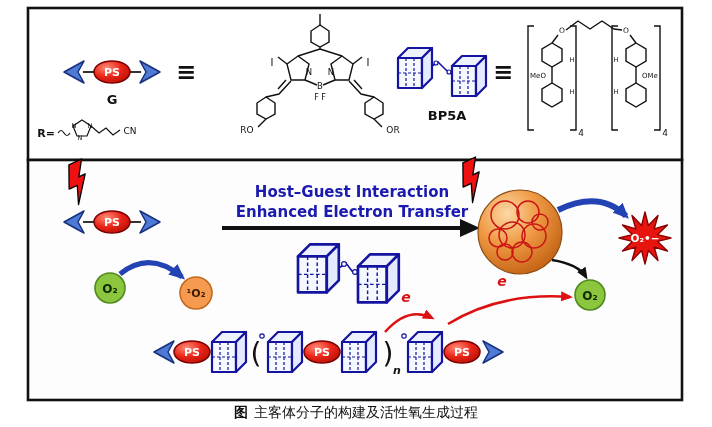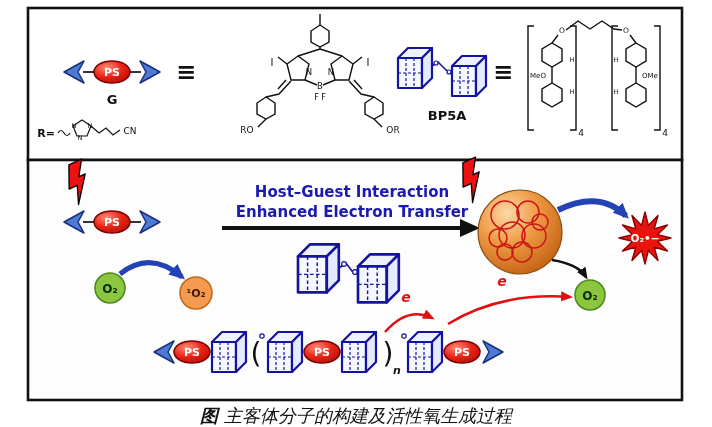--- a/index.html
+++ b/index.html
@@ -1,18 +1,18 @@
 <!DOCTYPE html>
 <html><head>
 <meta charset="utf-8">
 <style>
   html,body{margin:0;padding:0;background:#ffffff;}
   .figure{position:relative;width:712px;height:427px;background:#ffffff;font-family:"DejaVu Sans",sans-serif;overflow:hidden;}
   .figure svg{position:absolute;top:0;left:0;font-family:"DejaVu Sans",sans-serif;}
-  .caption{position:absolute;left:0;top:404px;width:712px;text-align:center;font-size:18px;color:#111;font-style:italic;}
+  .caption{position:absolute;left:0;top:404px;width:712px;text-align:center;font-size:14px;color:#111;}
   .caption .prefix{font-weight:bold;margin-right:6px;}
 </style>
 </head>
 <body>
 
 <div class="figure">
 <svg width="712" height="427" viewBox="0 0 712 427">
   <defs>
     <radialGradient id="psGrad" cx="35%" cy="30%" r="85%">
       <stop offset="0%" stop-color="#ff8a76"></stop>

